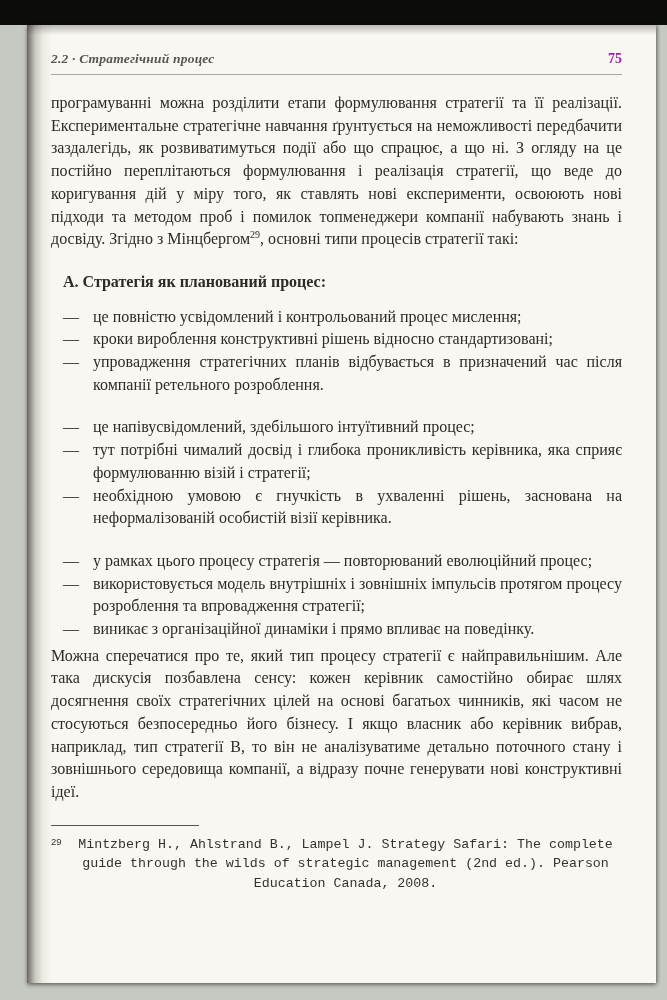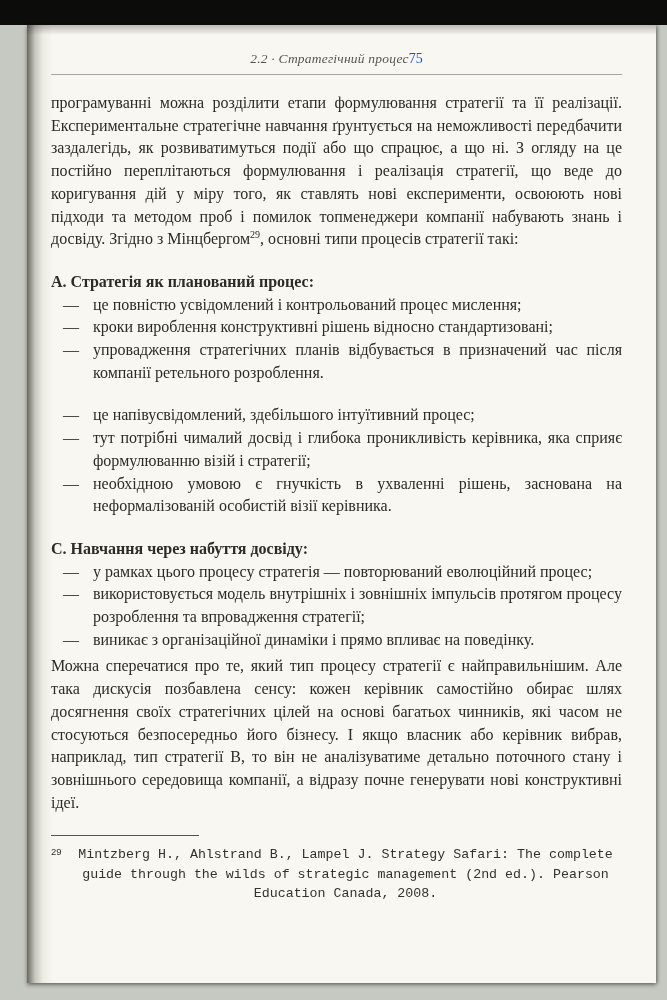--- a/index.html
+++ b/index.html
@@ -47,53 +47,54 @@
     background: linear-gradient(to bottom, rgba(25,25,20,0.28), rgba(0,0,0,0));
     pointer-events: none;
   }
   .content {
     position: relative;
     padding: 26px 34px 0 24px;
     color: #2c2b26;
   }
   .running-head {
     display: flex;
-    justify-content: center;
+    justify-content: space-between;
     align-items: baseline;
+    font-weight: bold;
   }
   .running-head .section-label {
     font-style: italic;
     font-size: 13.5px;
     color: #565550;
     letter-spacing: 0.2px;
   }
   .running-head .page-number {
     font-size: 14px;
-    color: #1d4ed8;
+    color: #a21caf;
   }
   .head-rule {
     margin-top: 7px;
     border-bottom: 1px solid #a9a89e;
     height: 0;
   }
   .body-p {
     margin: 17px 0 0 0;
     font-size: 16px;
     line-height: 22.7px;
     text-align: justify;
   }
   .fn-ref {
     font-size: 10px;
     line-height: 0;
   }
   .section {
     margin-top: 20px;
   }
   .section-title {
-    margin: 0;
+    margin: 12px;
     font-size: 16px;
     line-height: 22.7px;
     font-weight: 700;
   }
   .list-item {
     display: flex;
     padding-left: 12px;
     font-size: 16px;
     line-height: 22.7px;
   }
@@ -177,21 +178,20 @@
           <span class="dash">—</span>
           <span class="item-text">тут потрібні чималий досвід і глибока проникливість керівника, яка сприяє формулюванню візій і стратегії;</span>
         </div>
         <div class="list-item">
           <span class="dash">—</span>
           <span class="item-text">необхідною умовою є гнучкість в ухваленні рішень, заснована на неформалізованій особистій візії керівника.</span>
         </div>
       </div>
 
       <div class="section">
-        <p class="section-title">С. Навчання через набуття досвіду:</p>
         <div class="list-item">
           <span class="dash">—</span>
           <span class="item-text">у рамках цього процесу стратегія — повторюваний еволюційний процес;</span>
         </div>
         <div class="list-item">
           <span class="dash">—</span>
           <span class="item-text">використовується модель внутрішніх і зовнішніх імпульсів протягом процесу розроблення та впровадження стратегії;</span>
         </div>
         <div class="list-item">
           <span class="dash">—</span>

